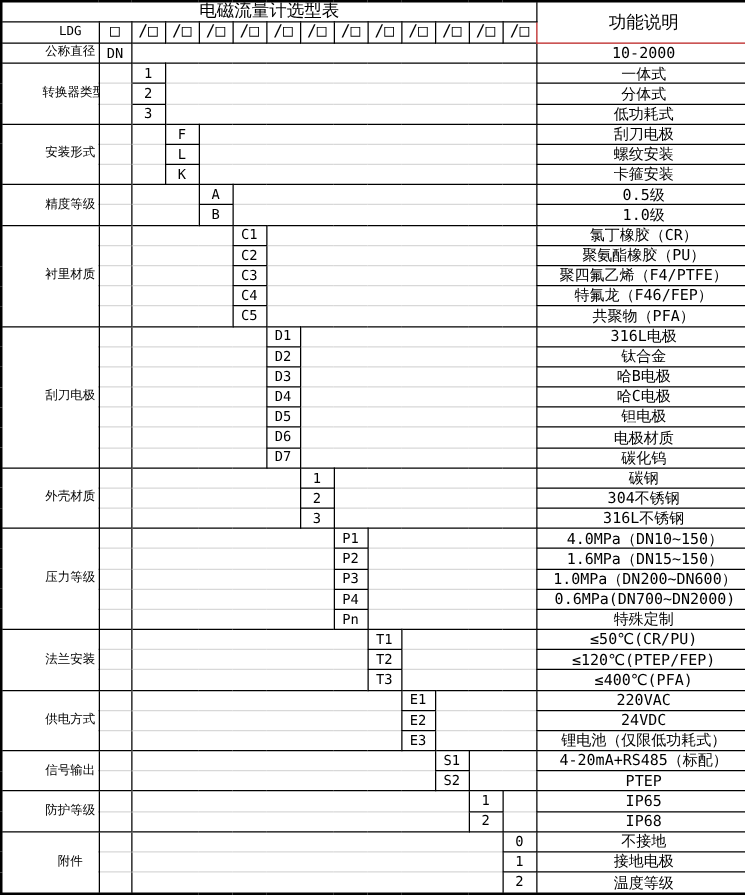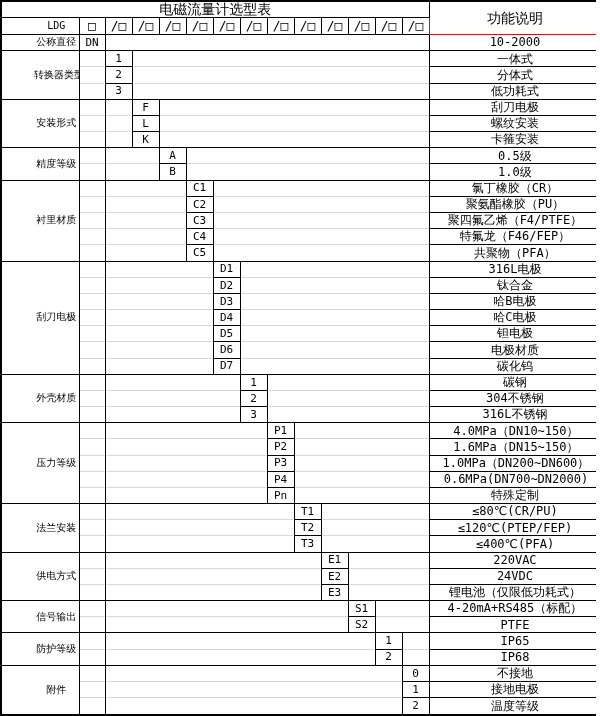--- a/index.html
+++ b/index.html
@@ -278,21 +278,21 @@
           <td class="code">Pn</td>
           <td class="fill" colspan="5"></td>
           <td class="desc">特殊定制</td>
         </tr>
         <tr>
           <td class="cat" rowspan="3">法兰安装</td>
           <td class="fill bfill sec-top"></td>
           <td class="fill sec-top" colspan="7"></td>
           <td class="code">T1</td>
           <td class="fill sec-top" colspan="4"></td>
-          <td class="desc">≤80℃(CR/PU)</td>
+          <td class="desc">≤50℃(CR/PU)</td>
         </tr>
         <tr>
           <td class="fill bfill"></td>
           <td class="fill" colspan="7"></td>
           <td class="code">T2</td>
           <td class="fill" colspan="4"></td>
           <td class="desc">≤120℃(PTEP/FEP)</td>
         </tr>
         <tr>
           <td class="fill bfill"></td>
@@ -329,21 +329,21 @@
           <td class="fill sec-top" colspan="9"></td>
           <td class="code">S1</td>
           <td class="fill sec-top" colspan="2"></td>
           <td class="desc">4-20mA+RS485（标配）</td>
         </tr>
         <tr>
           <td class="fill bfill"></td>
           <td class="fill" colspan="9"></td>
           <td class="code">S2</td>
           <td class="fill" colspan="2"></td>
-          <td class="desc">PTFE</td>
+          <td class="desc">PTEP</td>
         </tr>
         <tr>
           <td class="cat" rowspan="2">防护等级</td>
           <td class="fill bfill sec-top"></td>
           <td class="fill sec-top" colspan="10"></td>
           <td class="code">1</td>
           <td class="fill sec-top" colspan="1"></td>
           <td class="desc">IP65</td>
         </tr>
         <tr>

